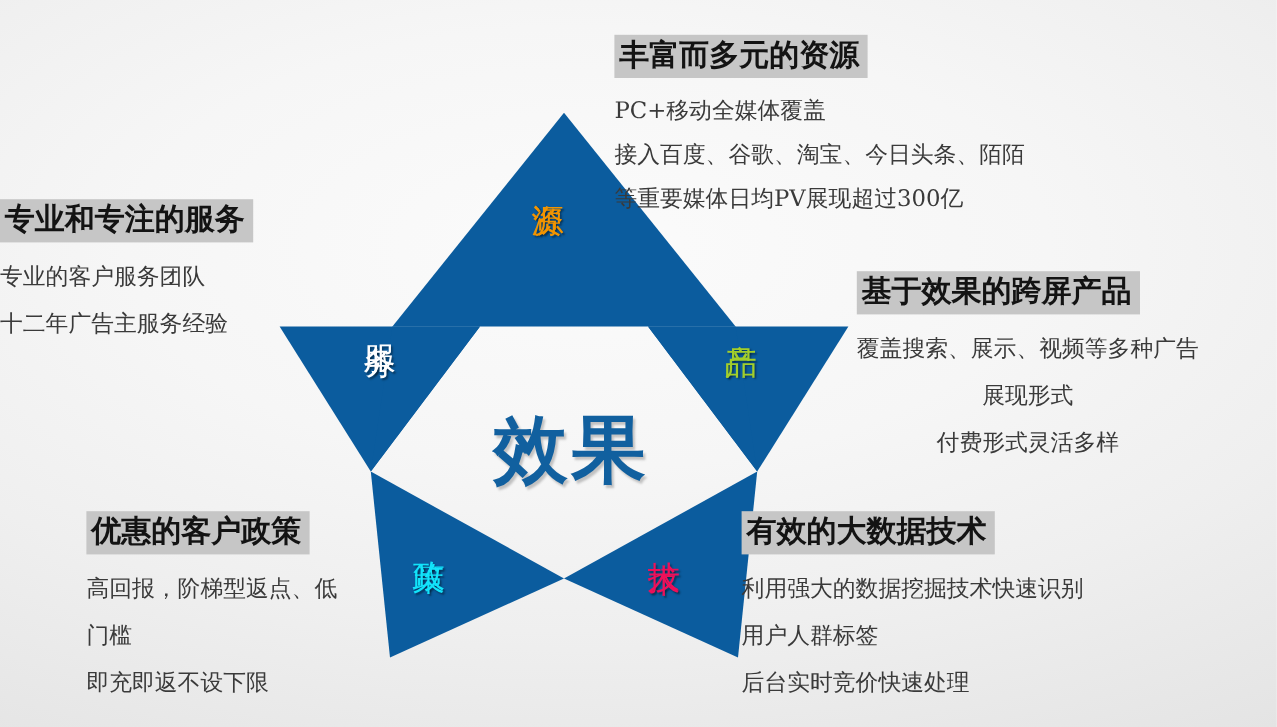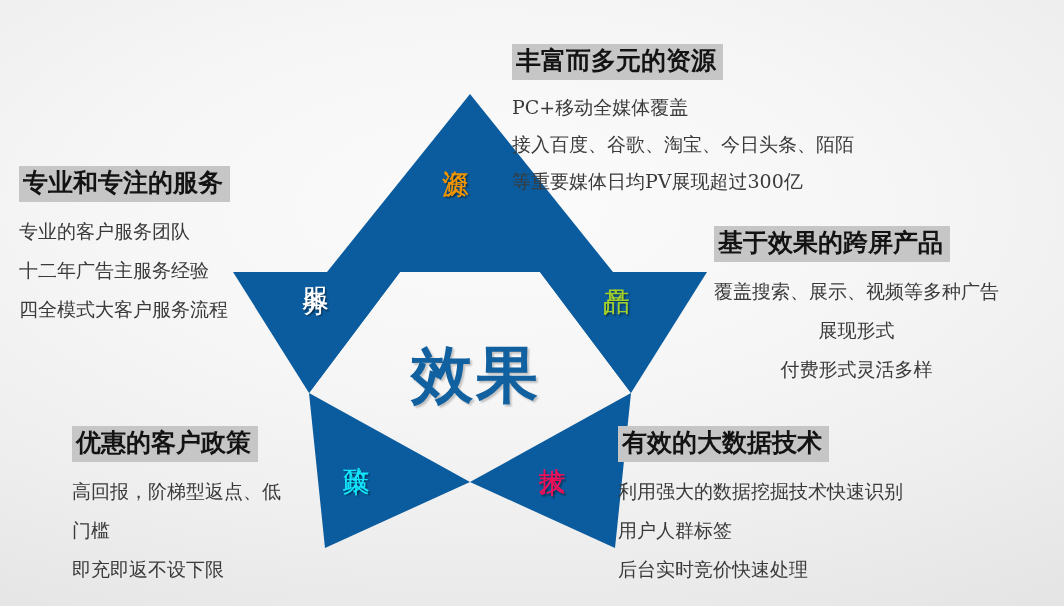--- a/index.html
+++ b/index.html
@@ -86,22 +86,22 @@
   .block .body-line {
     font-family: "DejaVu Serif", "Liberation Serif", serif;
     font-size: 19px;
     line-height: 1.0;
     color: #3a3a3a;
     white-space: nowrap;
     margin-top: 18px;
   }
   .block .body-line:first-of-type { margin-top: 17px; }
 
-  #block-resource { left: 512px; top: 44px; }
-  #block-service  { left: 19px;   top: 166px; }
+  #block-resource { left: 512px; top: 29px; }
+  #block-service  { left: 0;   top: 166px; }
   #block-product  { left: 714px; top: 226px; }
   #block-policy   { left: 72px;  top: 426px; }
   #block-bigdata  { left: 618px; top: 426px; }
 
   #block-resource .body-line { }
   #block-service  .body-line { margin-top: 20px; }
   #block-product  .body-line { margin-top: 20px; text-align: center; }
   #block-policy   .body-line { margin-top: 20px; }
   #block-bigdata  .body-line { margin-top: 20px; }
 </style>
@@ -144,21 +144,20 @@
     <div class="heading" style="background:#C6C6C6">丰富而多元的资源</div>
     <div class="body-line">PC+移动全媒体覆盖</div>
     <div class="body-line">接入百度、谷歌、淘宝、今日头条、陌陌</div>
     <div class="body-line">等重要媒体日均PV展现超过300亿</div>
   </div>
 
   <div class="block" id="block-service">
     <div class="heading" style="background:#C6C6C6">专业和专注的服务</div>
     <div class="body-line">专业的客户服务团队</div>
     <div class="body-line">十二年广告主服务经验</div>
-    <div class="body-line">四全模式大客户服务流程</div>
   </div>
 
   <div class="block" id="block-product">
     <div class="heading" style="background:#C6C6C6">基于效果的跨屏产品</div>
     <div class="body-line">覆盖搜索、展示、视频等多种广告</div>
     <div class="body-line">展现形式</div>
     <div class="body-line">付费形式灵活多样</div>
   </div>
 
   <div class="block" id="block-policy">

